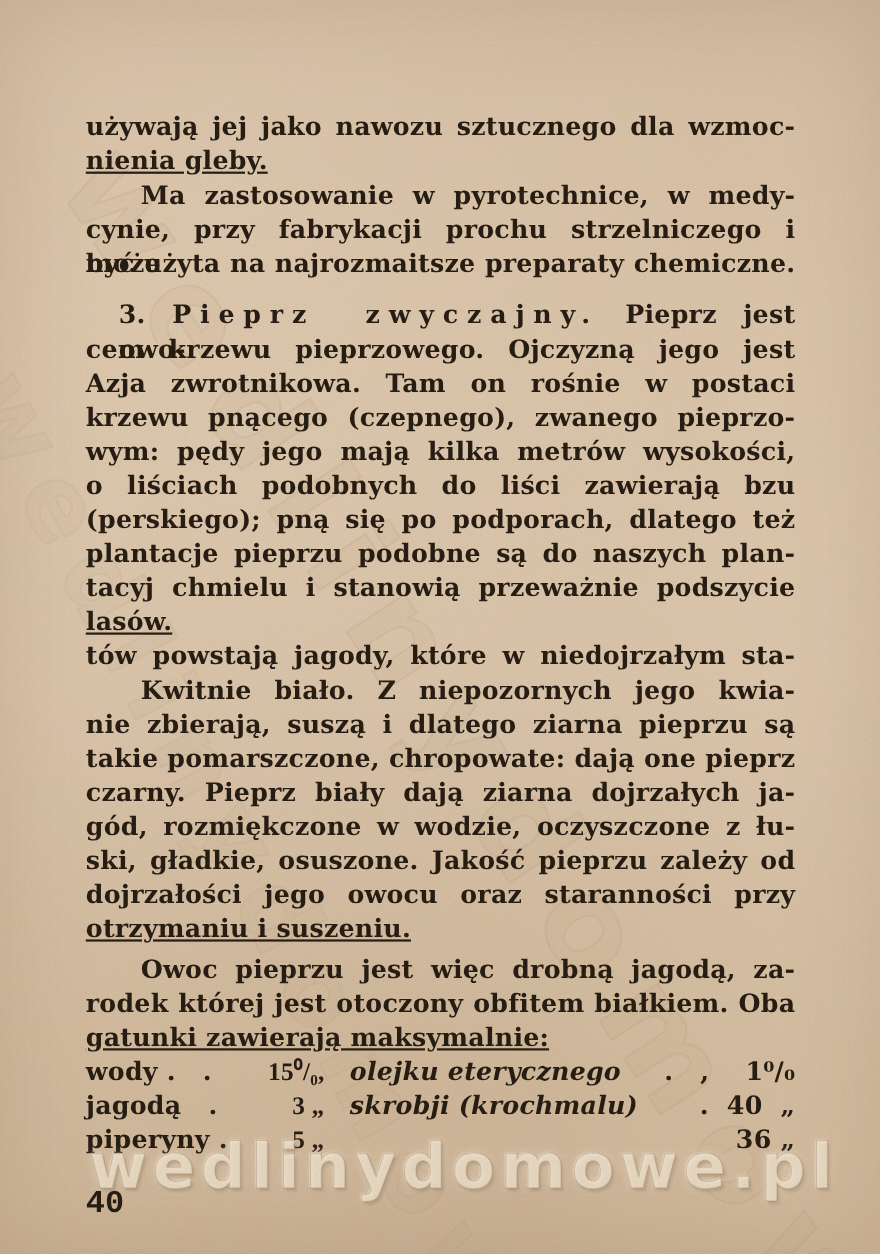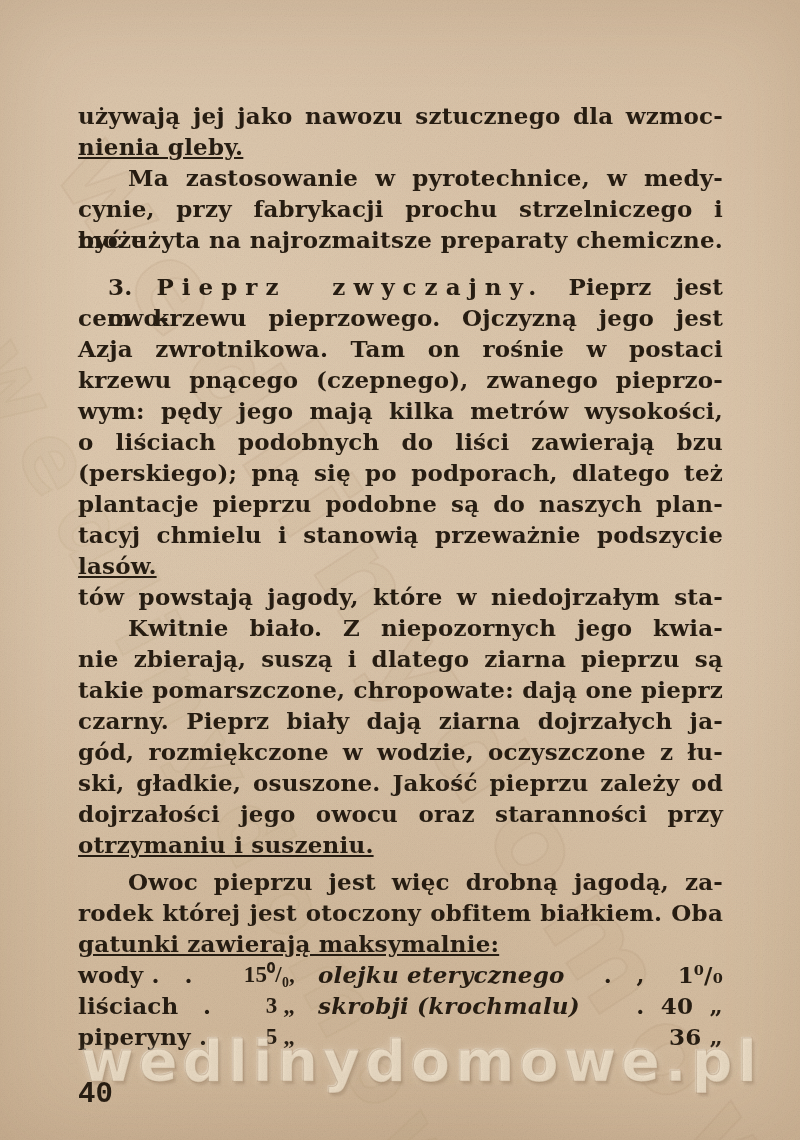--- a/index.html
+++ b/index.html
@@ -91,21 +91,21 @@
     <div class="ln">rodek której jest otoczony obfitem białkiem. Oba</div>
     <div class="ln pend">gatunki zawierają maksymalnie:</div>
 
     <div class="trow">
       <span class="tl">wody .   .</span>
       <span class="tlv">15⁰/₀,</span>
       <span class="trn">olejku eterycznego</span>
       <span class="trv">.   ,    1⁰/₀</span>
     </div>
     <div class="trow">
-      <span class="tl">liściach   .</span>
+      <span class="tl">jagodą   .</span>
       <span class="tlv">3 „</span>
       <span class="trn">skrobji (krochmalu)</span>
       <span class="trv">.  40  „</span>
     </div>
     <div class="trow">
       <span class="tl">piperyny .</span>
       <span class="tlv">5 „</span>
       <span class="trv">36 „</span>
     </div>
   </div>

